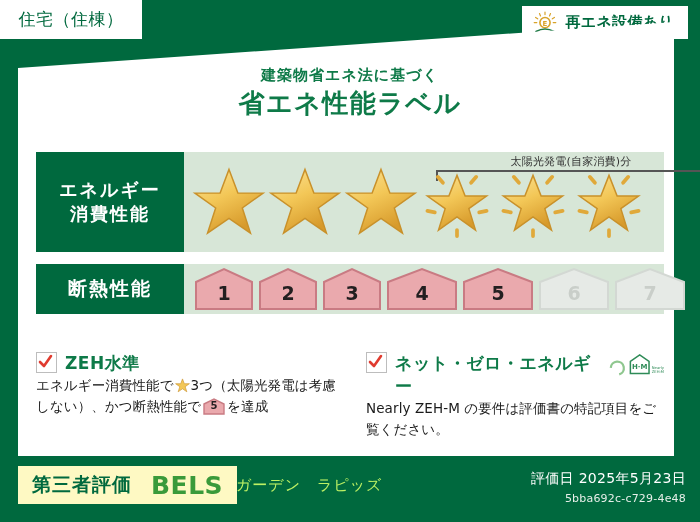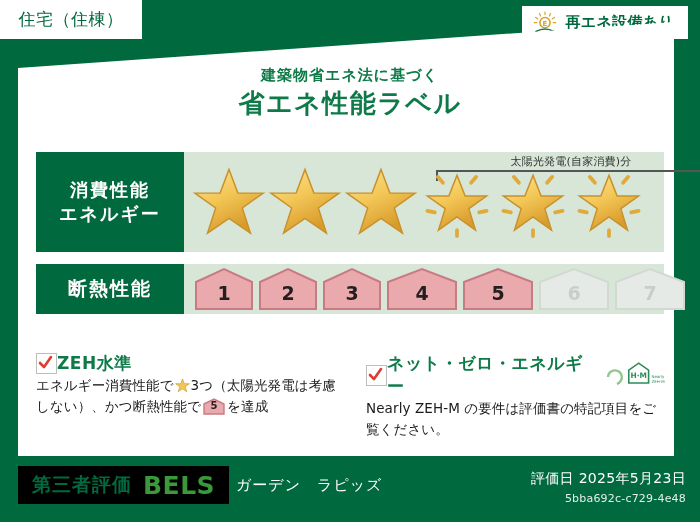--- a/index.html
+++ b/index.html
@@ -77,21 +77,21 @@
   .house{position:relative;height:44px;display:flex;align-items:flex-end;justify-content:center;}
   .house svg{position:absolute;left:0;top:0;width:100%;height:100%;}
   .house b{position:relative;font-size:19px;font-weight:bold;line-height:1;padding-bottom:8px;}
   .house.on b{color:#231f20;}
   .house.off b{color:#c9cec9;}
 
   
   .crit{position:absolute;top:352px;}
   .crit-left{left:36px;width:300px;}
   .crit-right{left:366px;width:300px;}
-  .crit-head{display:flex;align-items:center;}
+  .crit-head{display:flex;align-items:flex-start;gap:8px;}
   .check{
     width:19px;height:19px;border:1.5px solid #bdbdbd;background:#fff;
     flex:0 0 auto;position:relative;
   }
   .check svg{position:absolute;left:1px;top:1px;}
   .crit-title{color:#0e7a48;font-size:17px;font-weight:bold;letter-spacing:0.5px;}
   .crit-body{font-size:13.5px;color:#1a1a1a;line-height:1.55;letter-spacing:0.1px;}
 
   .inline-star{display:inline-block;vertical-align:-3px;width:15px;height:15px;margin:0 1px;}
   .inline-house{
@@ -101,27 +101,27 @@
   .inline-house svg{position:absolute;left:0;top:0;}
   .inline-house i{
     position:absolute;left:0;right:0;bottom:1px;text-align:center;
     font-style:normal;font-size:10px;font-weight:bold;color:#231f20;
   }
 
   .zehm-logo{display:inline-block;vertical-align:-9px;width:62px;height:28px;margin-left:6px;}
 
   
   .foot-badge{
-    position:absolute;left:18px;top:466px;height:38px;background:#000000;
-    display:flex;align-items:center;padding:0 14px;gap:11px;
+    position:absolute;left:18px;top:466px;height:38px;background:#fef9c3;
+    display:flex;align-items:center;padding:0 14px;gap:19px;
   }
   .foot-badge .jp{color:#00693e;font-size:19px;font-weight:bold;letter-spacing:1px;}
   .foot-badge .bels{color:#3a9a3a;font-size:25px;font-weight:bold;letter-spacing:0.5px;}
   .foot-bldg{
-    position:absolute;left:236px;top:476px;color:#ffffff;font-size:15px;letter-spacing:1px;
+    position:absolute;left:236px;top:476px;color:#bef264;font-size:15px;letter-spacing:1px;
   }
   .foot-date{
     position:absolute;right:14px;top:470px;color:#ffffff;font-size:14px;text-align:left;
     letter-spacing:0.3px;
   }
   .foot-id{
     position:absolute;right:14px;top:492px;color:#e6efe9;font-size:11px;text-align:right;
     letter-spacing:0.2px;
   }
 </style>
@@ -152,22 +152,22 @@
     <span class="txt">再エネ設備あり</span>
   </div>
 
   <div class="panel"></div>
 
   <div class="title-sub">建築物省エネ法に基づく</div>
   <div class="title-main">省エネ性能ラベル</div>
 
   <div class="row row-energy">
     <div class="row-name">
+      <span>エネルギー</span>
       <span>消費性能</span>
-      <span>エネルギー</span>
     </div>
     <div class="row-body">
       <div class="solar-note">太陽光発電(自家消費)分</div>
       <div class="solar-bracket"></div>
       <div class="stars">
 
         <div class="star-wrap">
           <svg class="star-svg" viewBox="0 0 100 100">
               <defs>
             <linearGradient id="g1" x1="0" y1="0" x2="0.5" y2="1">

